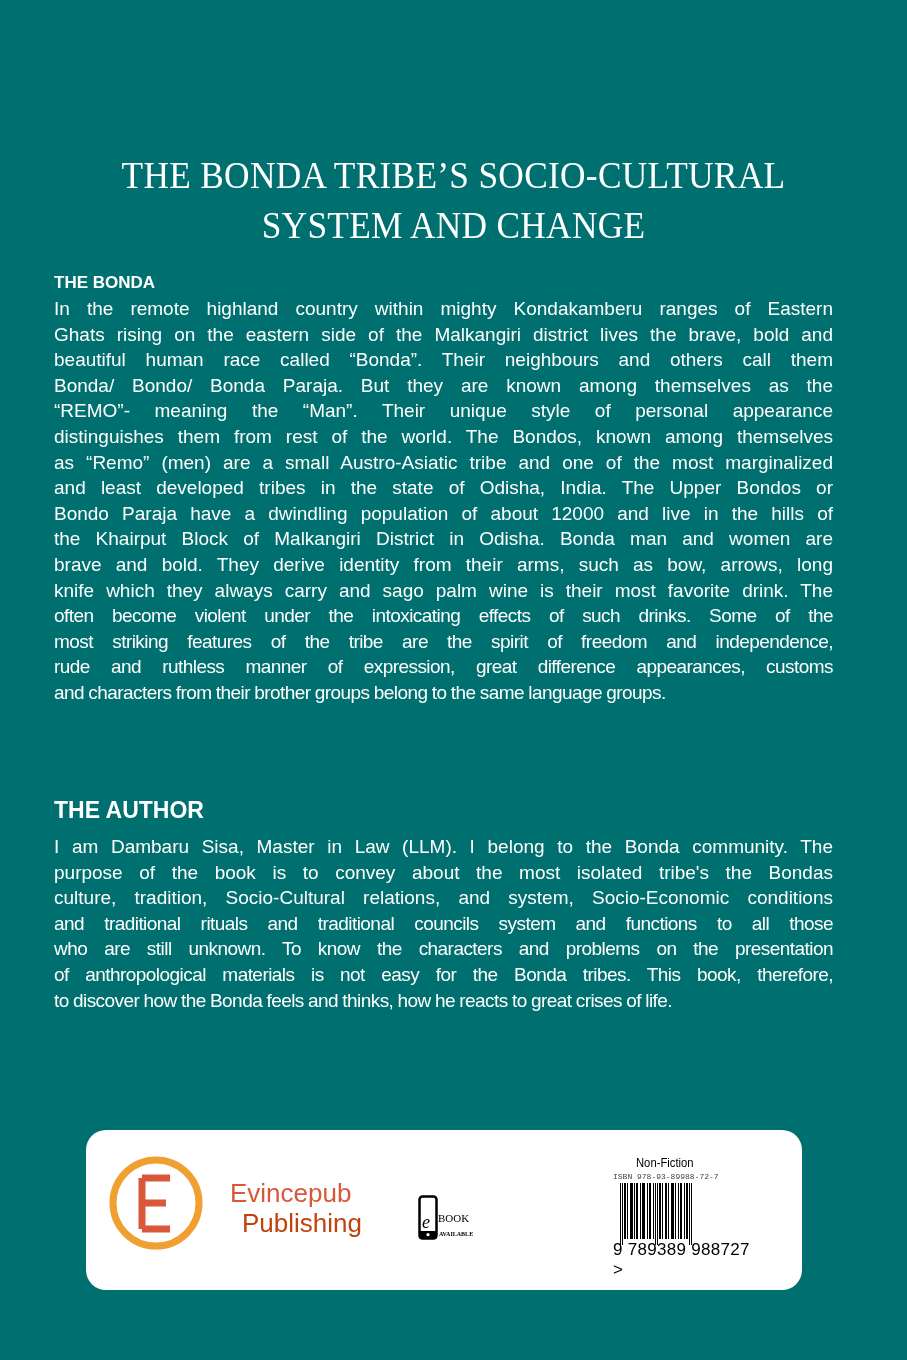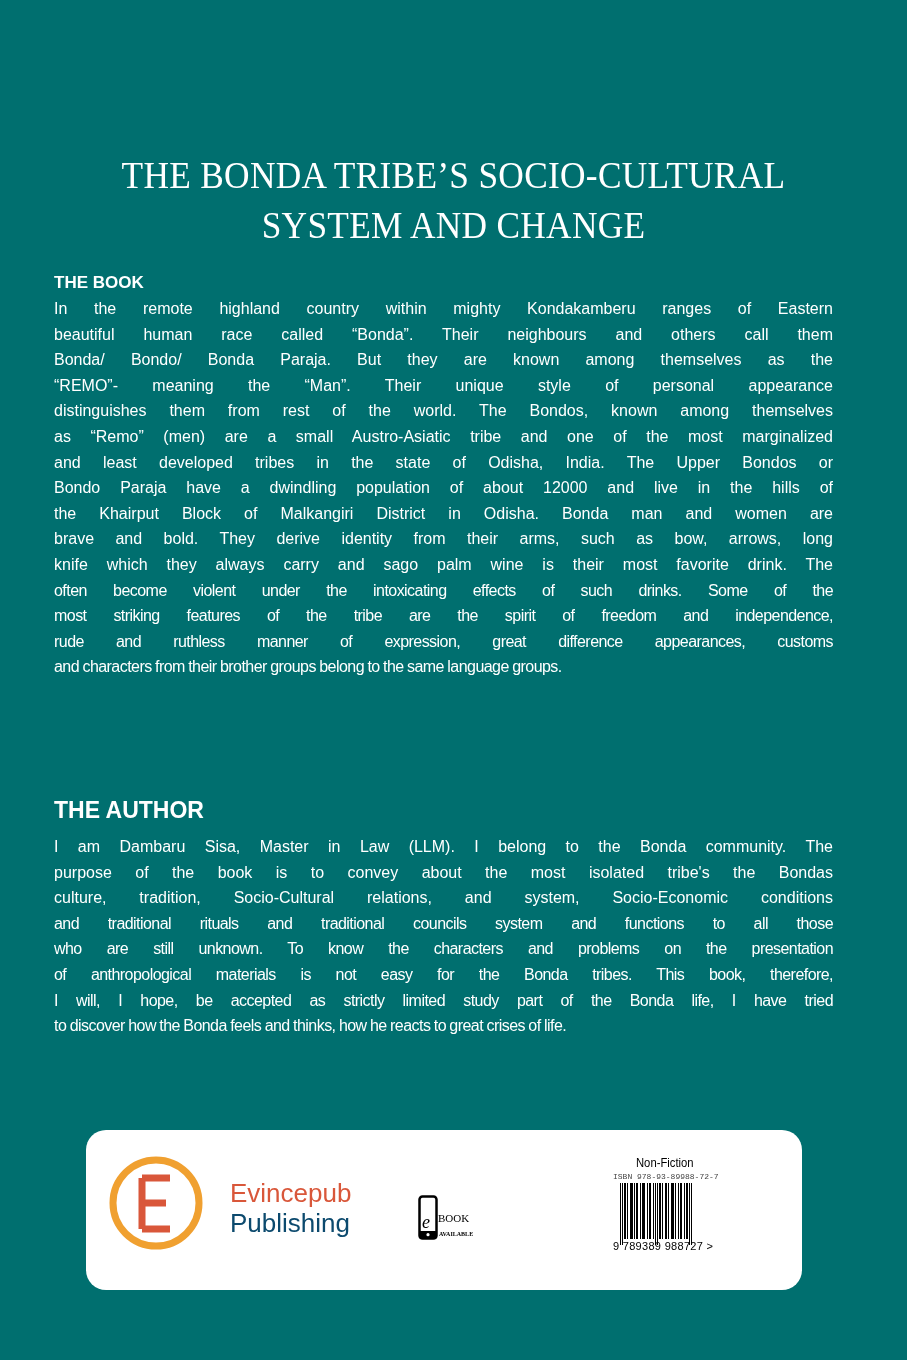--- a/index.html
+++ b/index.html
@@ -19,21 +19,21 @@
     transform: scaleX(0.93); transform-origin: center top;
   }
   .section-heading {
     position: absolute; left: 54px;
     font-weight: bold;
   }
   .h-book { top: 273px; font-size: 17px; }
   .h-author { top: 797px; font-size: 23px; }
   .para {
     position: absolute; left: 54px; width: 779px;
-    font-size: 16px; line-height: 25.6px;
+    font-size: 19px; line-height: 25.6px;
     text-align: justify;
     text-align-last: left;
   }
   .p-book { top: 296px; }
   .p-author { top: 834px; }
   .para .line { display: block; text-align: justify; text-align-last: justify; white-space: nowrap; }
   .para .line.last { text-align-last: left; }
   .para .line.cond { letter-spacing: -0.55px; word-spacing: -0.5px; }
 
   .footer-box {
@@ -41,21 +41,21 @@
     background: #ffffff; border-radius: 20px;
   }
   .logo {
     position: absolute; left: 20px; top: 23px; width: 100px; height: 100px;
   }
   .pub-name {
     position: absolute; left: 144px; top: 48px;
     font-size: 26px; line-height: 30px;
   }
   .pub-name .l1 { color: #d9573a; display: block; }
-  .pub-name .l2 { color: #0c4a6e; display: block; }
+  .pub-name .l2 { color: #c2410c; display: block; margin-left: 12px; }
   .ebook {
     position: absolute; left: 332px; top: 65px; width: 90px; height: 50px;
   }
   .ebook .label {
     position: absolute; left: 20px; top: 17px;
     font-family: "Liberation Serif", serif; font-size: 11px; color: #000;
   }
   .ebook .sub {
     position: absolute; left: 21px; top: 36px;
     font-family: "Liberation Serif", serif; font-size: 6px; font-weight: bold; color: #000;
@@ -69,35 +69,36 @@
     transform: scaleX(0.9); transform-origin: left top;
   }
   .isbn {
     position: absolute; left: 3px; top: 16px;
     font-family: "Liberation Mono", monospace; font-size: 8px; color: #444;
   }
   .bars {
     position: absolute; left: 10px; top: 27px; width: 72px; height: 62px;
   }
   .barnum {
-    position: absolute; left: 3px; top: 84px; font-size: 11px; letter-spacing: 0.3px;
+    position: absolute; left: 3px; top: 84px; font-size: 17px; letter-spacing: 0.3px;
     background: transparent;
   }
 </style>
 </head>
 <body>
 
 <div class="title">
   <div>THE BONDA TRIBE’S SOCIO-CULTURAL</div>
   <div>SYSTEM AND CHANGE</div>
 </div>
 
-<div class="section-heading h-book">THE BOOK</div>
+<div class="section-heading h-book">THE BONDA</div>
 <div class="para p-book">
   <span class="line">In the remote highland country within mighty Kondakamberu ranges of Eastern</span>
+  <span class="line">Ghats rising on the eastern side of the Malkangiri district lives the brave, bold and</span>
   <span class="line">beautiful human race called “Bonda”. Their neighbours and others call them</span>
   <span class="line">Bonda/ Bondo/ Bonda Paraja. But they are known among themselves as the</span>
   <span class="line">“REMO”- meaning the “Man”. Their unique style of personal appearance</span>
   <span class="line">distinguishes them from rest of the world. The Bondos, known among themselves</span>
   <span class="line">as “Remo” (men) are a small Austro-Asiatic tribe and one of the most marginalized</span>
   <span class="line">and least developed tribes in the state of Odisha, India. The Upper Bondos or</span>
   <span class="line">Bondo Paraja have a dwindling population of about 12000 and live in the hills of</span>
   <span class="line">the Khairput Block of Malkangiri District in Odisha. Bonda man and women are</span>
   <span class="line">brave and bold. They derive identity from their arms, such as bow, arrows, long</span>
   <span class="line">knife which they always carry and sago palm wine is their most favorite drink. The</span>
@@ -108,21 +109,20 @@
 </div>
 
 <div class="section-heading h-author">THE AUTHOR</div>
 <div class="para p-author">
   <span class="line">I am Dambaru Sisa, Master in Law (LLM). I belong to the Bonda community. The</span>
   <span class="line">purpose of the book is to convey about the most isolated tribe's the Bondas</span>
   <span class="line">culture, tradition, Socio-Cultural relations, and system, Socio-Economic conditions</span>
   <span class="line cond">and traditional rituals and traditional councils system and functions to all those</span>
   <span class="line cond">who are still unknown. To know the characters and problems on the presentation</span>
   <span class="line cond">of anthropological materials is not easy for the Bonda tribes. This book, therefore,</span>
-  <span class="line cond">I will, I hope, be accepted as strictly limited study part of the Bonda life, I have tried</span>
   <span class="line cond last">to discover how the Bonda feels and thinks, how he reacts to great crises of life.</span>
 </div>
 
 <div class="footer-box">
   <svg class="logo" viewBox="0 0 100 100">
     <circle cx="50" cy="50" r="43" fill="none" stroke="#f0a030" stroke-width="7"></circle>
     <path d="M36 25 H64 M36 25 V76 M36 50 H60 M36 76 H64" stroke="#d9573a" stroke-width="7" fill="none" stroke-linecap="butt"></path>
   </svg>
   <div class="pub-name">
     <span class="l1">Evincepub</span>

